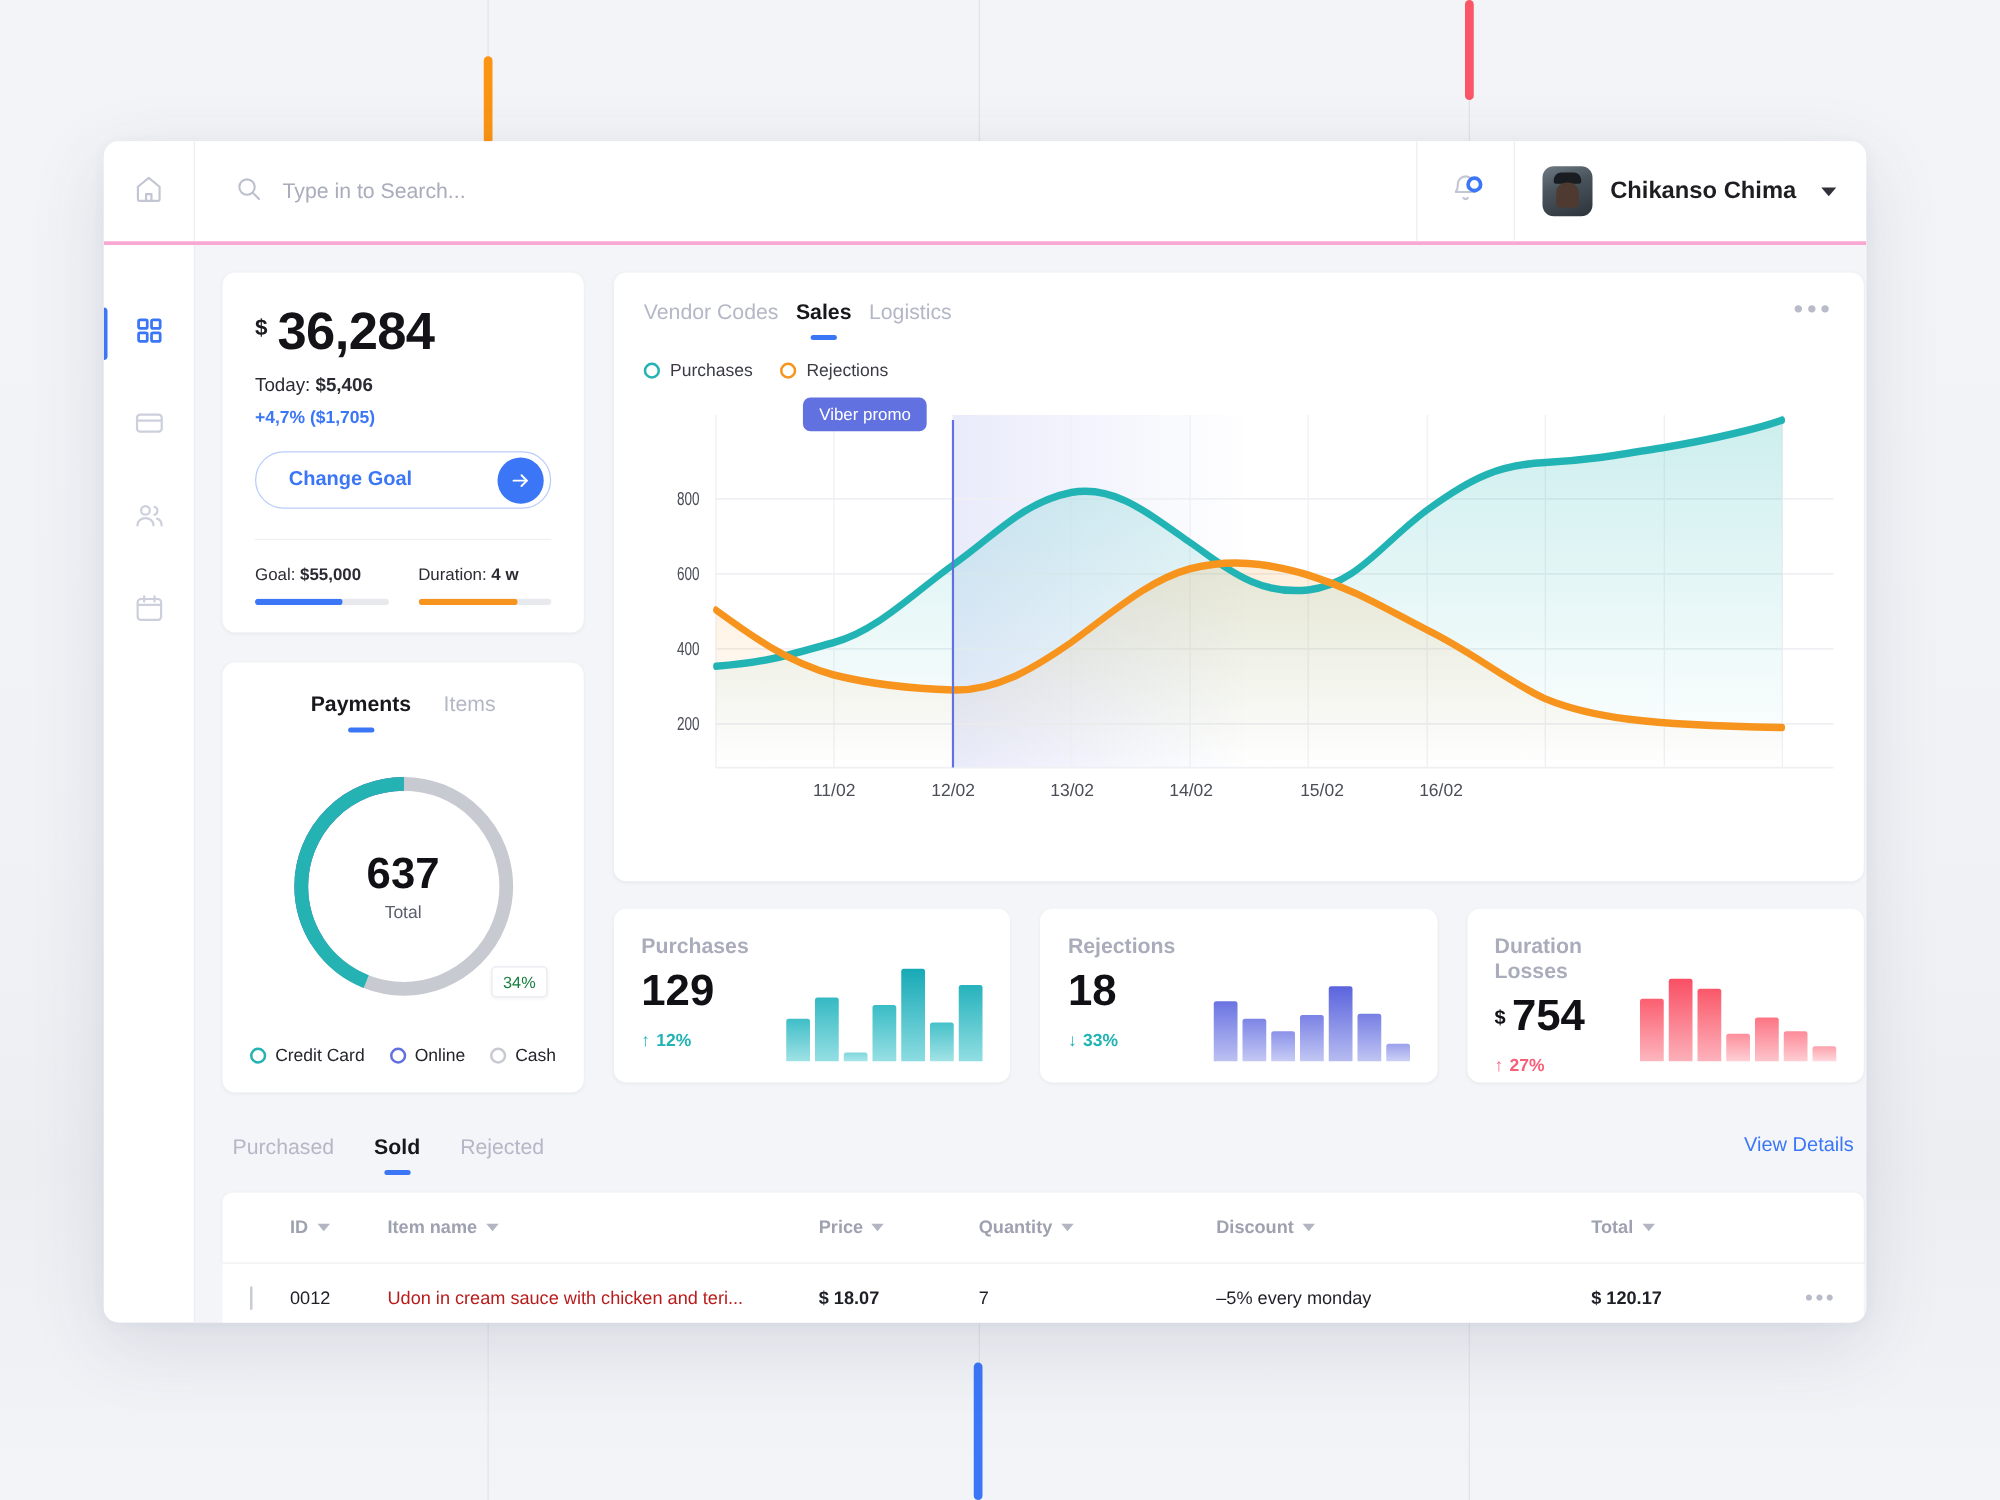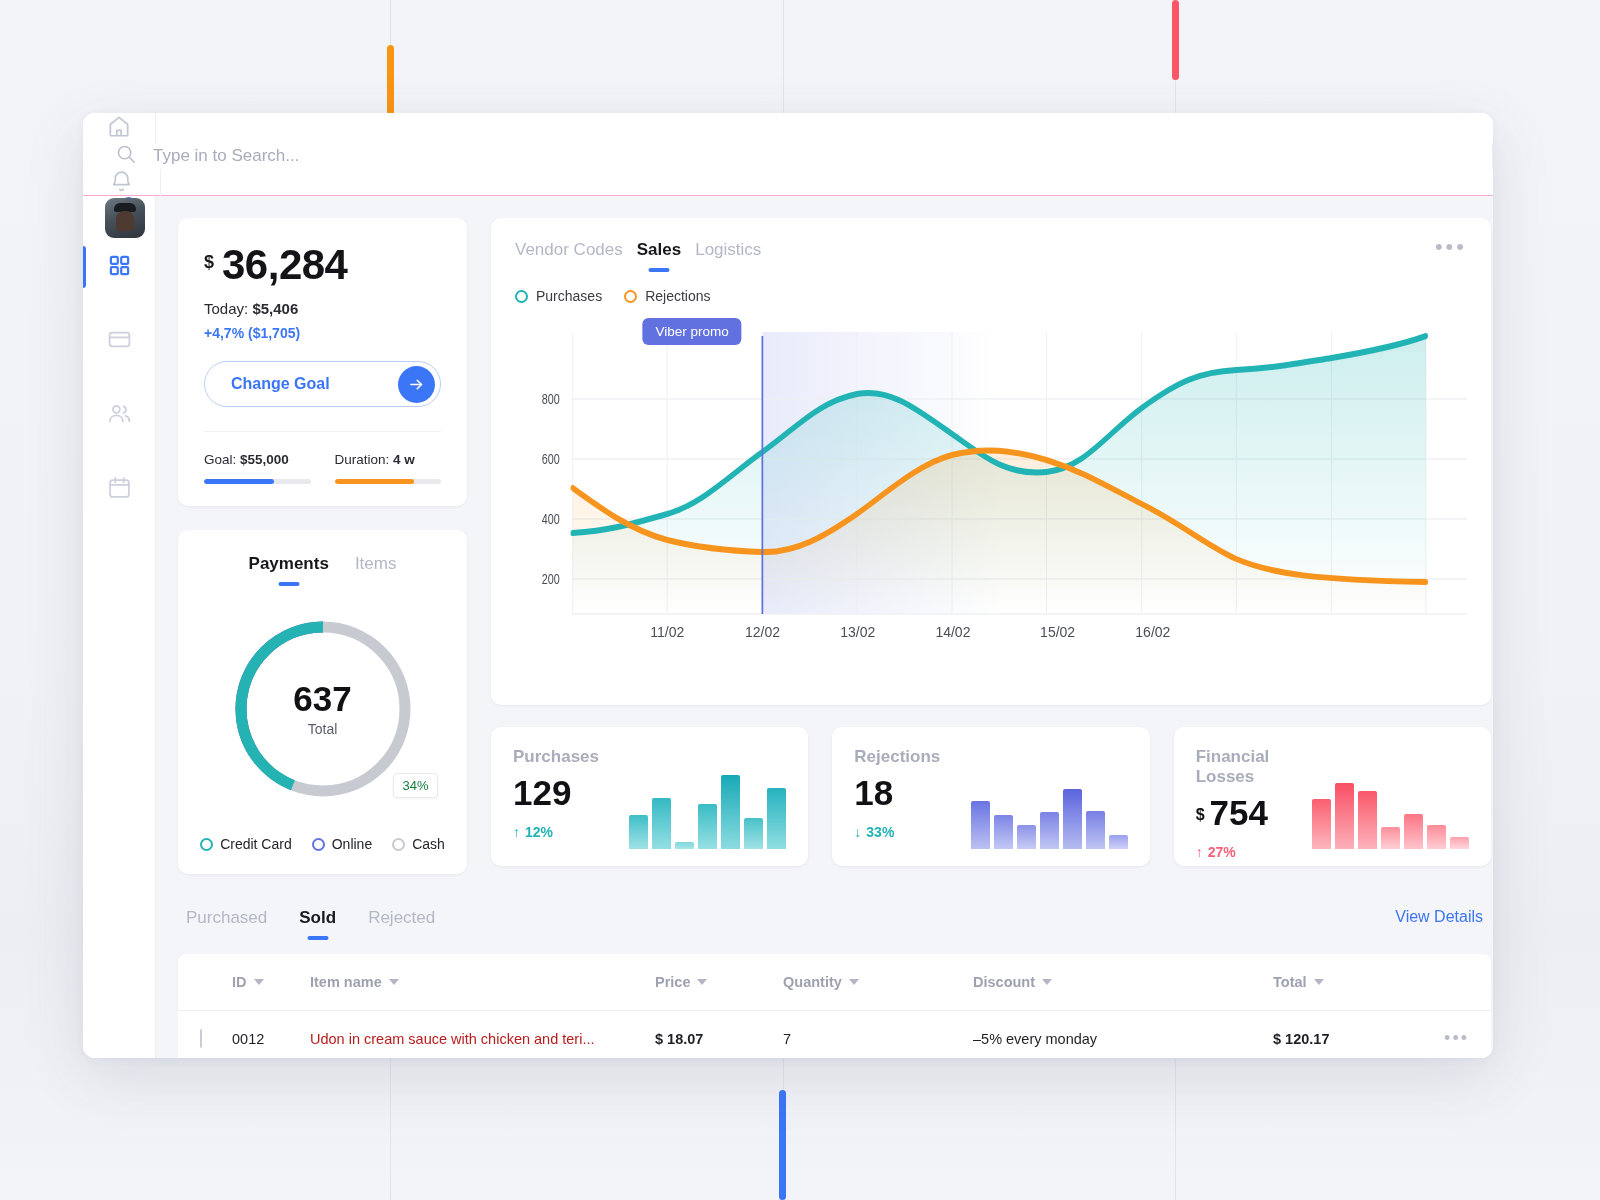--- a/index.html
+++ b/index.html
@@ -13,21 +13,21 @@
   .gridline { position: absolute; top: 0; bottom: 0; width: 1px; background: #e2e3e8; }
   .accent { position: absolute; width: 7px; border-radius: 4px; }
 
   
   .window {
     position: absolute; left: 83px; top: 113px; width: 1410px; height: 945px;
     background: #fff; border-radius: 12px; overflow: hidden;
     box-shadow: 0 18px 60px rgba(60,70,110,.13), 0 2px 10px rgba(60,70,110,.05);
   }
   
-  .topbar { display: flex; height: 83px; border-bottom: 1px solid #f9a8d4; background: #fff; flex-direction: column; }
+  .topbar { display: flex; height: 83px; border-bottom: 3px solid #f9a8d4; background: #fff; }
   .home-cell { width: 73px; display: flex; align-items: center; justify-content: center; border-right: 1px solid #ecedf1; }
   .search-cell { flex: 1; display: flex; align-items: center; gap: 16px; padding-left: 32px; border-right: 1px solid #ecedf1; }
   .search-input { border: none; outline: none; font-size: 17px; color: #a8acbb; font-family: inherit; width: 90%; background: transparent; }
   .search-input::placeholder { color: #a8acbb; }
   .bell-cell { width: 78px; display: flex; align-items: center; justify-content: center; border-right: 1px solid #ecedf1; position: relative; }
   .dot { position: absolute; width: 13px; height: 13px; border-radius: 50%; background: #fff; border: 3px solid #3b76f6; top: 28px; right: 25px; }
   .user-cell { display: flex; align-items: center; gap: 14px; padding: 0 24px 0 22px; }
   .avatar {
     width: 40px; height: 40px; border-radius: 9px; overflow: hidden;
     background: linear-gradient(160deg,#6d7a84 0%,#4a545d 40%,#2d3339 100%);
@@ -438,21 +438,21 @@
                 <span style="height:30%;background:linear-gradient(180deg,#8b92e9,#c8ccf5)"></span>
                 <span style="height:46%;background:linear-gradient(180deg,#7a82e5,#c2c7f3)"></span>
                 <span style="height:75%;background:linear-gradient(180deg,#5b64de,#b6bcf0)"></span>
                 <span style="height:48%;background:linear-gradient(180deg,#777fe4,#c0c5f3)"></span>
                 <span style="height:17%;background:linear-gradient(180deg,#9aa0ec,#cdd1f6)"></span>
               </div>
             </div>
 
             <div class="card stat">
               <div>
-                <div class="stat-title">Financial Losses</div>
+                <div class="stat-title">Duration Losses</div>
                 <div class="stat-val">
                   <span class="cur2">$</span>
                   <span>754</span>
                 </div>
                 <div class="stat-trend" style="color:#f8607a">
                   <span>↑</span>
                   <span>27%</span>
                 </div>
               </div>
               <div class="spark">

